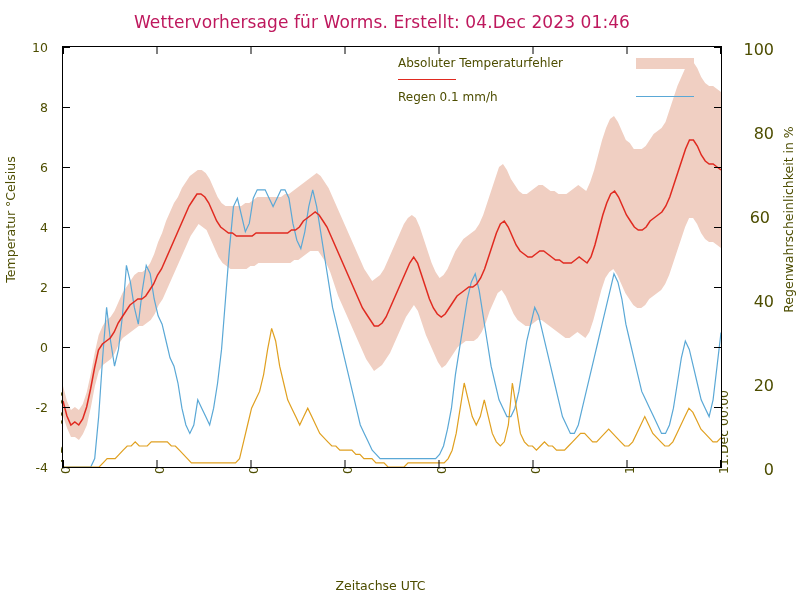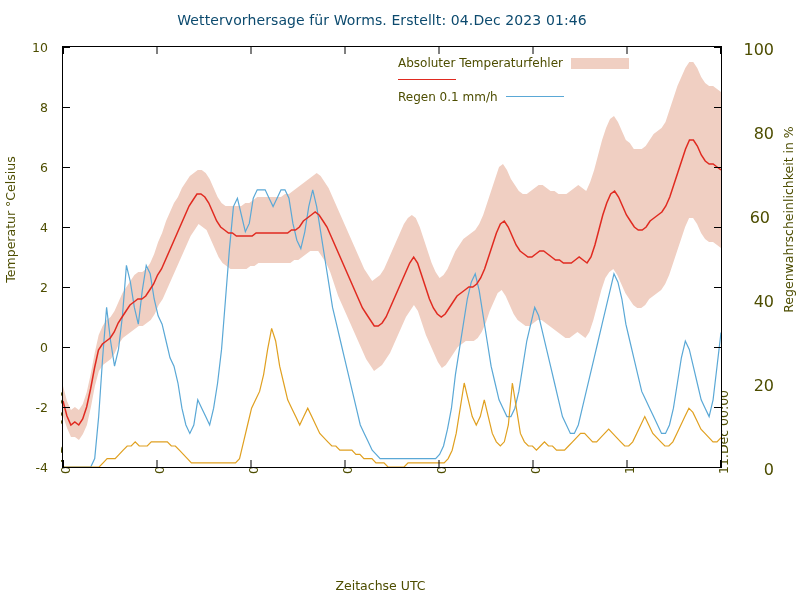--- a/index.html
+++ b/index.html
@@ -18,22 +18,22 @@
     position: relative;
     width: 800px;
     height: 600px;
   }
   .chart-title {
     position: absolute;
     top: 12px;
     left: 0;
     width: 764px;
     text-align: center;
-    font-size: 14px;
-    color: #0c4a6e;
+    font-size: 17px;
+    color: #be185d;
     letter-spacing: 0.1px;
   }
   
   #plot {
     position: absolute;
     left: 62px;
     top: 46px;
     width: 658px;
     height: 420px;
     border: 1px solid #000;
@@ -100,21 +100,21 @@
   #legend {
     position: absolute;
     left: 398px;
     top: 54px;
     font-size: 12px;
     color: #4d4d00;
   }
   .legend-row {
     display: flex;
     align-items: center;
-    justify-content: flex-start;
+    justify-content: space-between;
     height: 17px;
     width: 296px;
   }
   .legend-label {
     text-align: right;
     padding-right: 8px;
     white-space: nowrap;
   }
   .legend-swatch {
     width: 58px;

